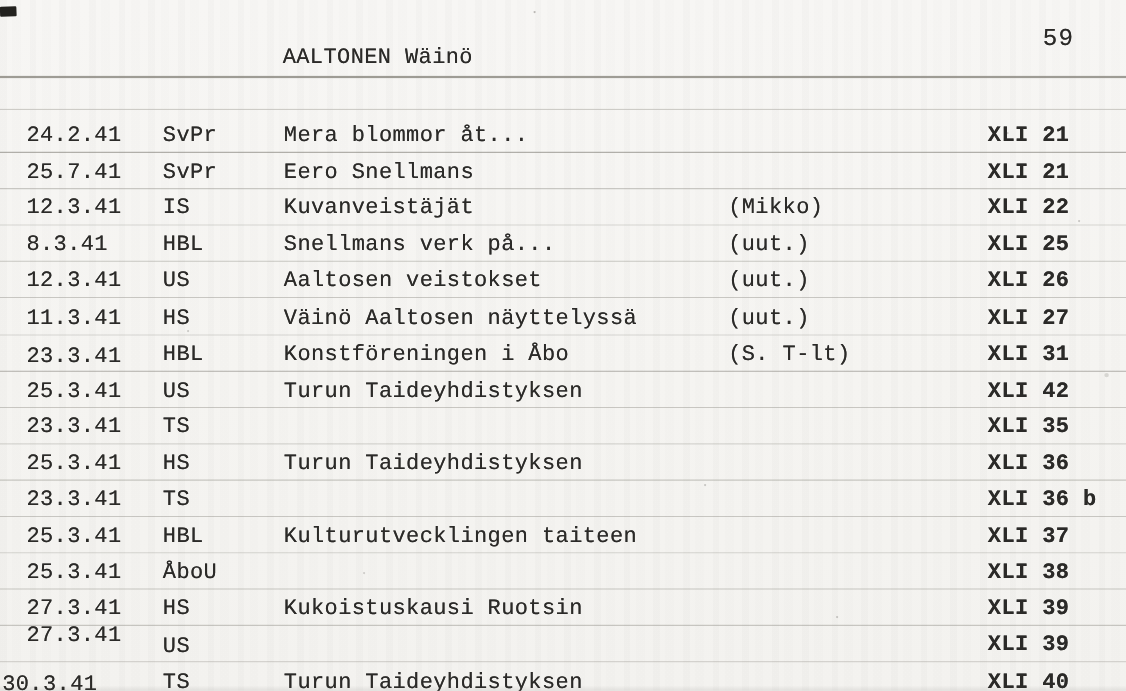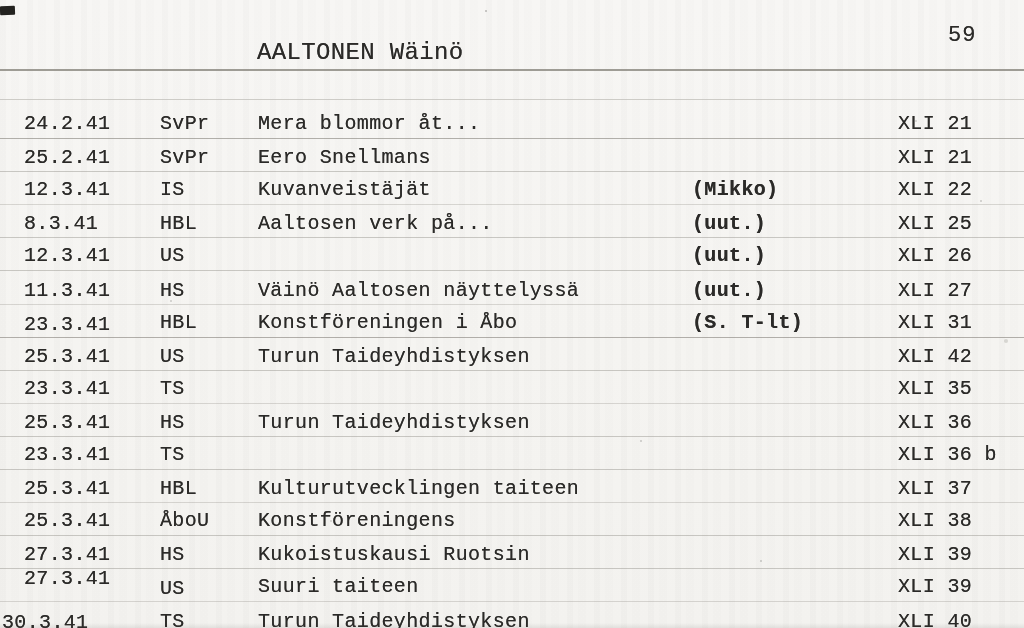--- a/index.html
+++ b/index.html
@@ -23,21 +23,21 @@
     position:absolute;left:0;top:6px;width:15px;height:9px;
     background:#23221f;transform:rotate(-2deg);border-radius:1px;
   }
   .page-number{
     position:absolute;left:948px;top:25px;
     font-size:22px;line-height:22px;letter-spacing:1px;
     text-shadow:0 0 .6px rgba(30,30,28,.65);
   }
   .header-title{
     position:absolute;left:257px;top:43px;
-    font-size:24px;line-height:20px;letter-spacing:.35px;
+    font-size:20px;line-height:20px;letter-spacing:.35px;
     text-shadow:0 0 .6px rgba(30,30,28,.7);
     white-space:pre;
   }
   .rule-main{
     position:absolute;left:0;top:69px;width:1024px;height:2px;
     background:#8e8c84;opacity:.85;
   }
   .rule-secondary{
     position:absolute;left:0;top:99px;width:1024px;height:1px;
     background:#b3b1aa;opacity:.6;
@@ -50,24 +50,24 @@
     border-bottom:1px solid rgba(133,130,122,.40);
   }
   .row:nth-child(3n){border-bottom-color:rgba(133,130,122,.28);}
   .row:nth-child(1),.row:nth-child(7),.row:nth-child(16){border-bottom-color:rgba(120,117,109,.55);}
   .cell{
     position:absolute;bottom:3px;white-space:pre;
     font-size:20px;line-height:23px;letter-spacing:.35px;
     text-shadow:0 0 .6px rgba(30,30,28,.7);
   }
   .c-date{left:24px;}
-  .c-source{left:160px;}
+  .c-source{left:148px;}
   .c-title{left:258px;text-align:center;}
-  .c-note{left:692px;font-weight:bold;}
-  .c-ref{left:898px;}
+  .c-note{left:662px;}
+  .c-ref{left:898px;font-weight:bold;}
   .row:nth-child(2n) .cell{transform:translateY(.5px);}
   .row:nth-child(7) .c-date{transform:translateY(2px);}
   .row:nth-child(15) .c-date{transform:translateY(-8px);}
   .row:nth-child(15) .c-source{transform:translateY(2px);}
   .row:nth-child(16) .c-date{left:2px;transform:translateY(2px);}
   .specks{position:absolute;left:485px;top:10px;width:2px;height:2px;
     background:rgba(95,93,88,.4);border-radius:50%;
     box-shadow:495px 190px 0 rgba(95,93,88,.3),
                520px 330px 0 1px rgba(110,108,102,.22),
                155px 430px 0 rgba(95,93,88,.3),
@@ -93,43 +93,44 @@
 
   <div class="entries">
       <div class="row">
     <span class="cell c-date">24.2.41</span>
     <span class="cell c-source">SvPr</span>
     <span class="cell c-title">Mera blommor åt...</span>
     <span class="cell c-note"></span>
     <span class="cell c-ref">XLI 21</span>
   </div>
       <div class="row">
-    <span class="cell c-date">25.2.41</span>
+    <span class="cell c-date">25.7.41</span>
     <span class="cell c-source">SvPr</span>
     <span class="cell c-title">Eero Snellmans</span>
     <span class="cell c-note"></span>
     <span class="cell c-ref">XLI 21</span>
   </div>
       <div class="row">
     <span class="cell c-date">12.3.41</span>
     <span class="cell c-source">IS</span>
     <span class="cell c-title">Kuvanveistäjät</span>
     <span class="cell c-note">(Mikko)</span>
     <span class="cell c-ref">XLI 22</span>
   </div>
       <div class="row">
     <span class="cell c-date">8.3.41</span>
     <span class="cell c-source">HBL</span>
-    <span class="cell c-title">Aaltosen verk på...</span>
+    <span class="cell c-title">Snellmans verk på...</span>
     <span class="cell c-note">(uut.)</span>
     <span class="cell c-ref">XLI 25</span>
   </div>
       <div class="row">
     <span class="cell c-date">12.3.41</span>
     <span class="cell c-source">US</span>
+    <span class="cell c-title">Aaltosen veistokset</span>
     <span class="cell c-note">(uut.)</span>
     <span class="cell c-ref">XLI 26</span>
   </div>
       <div class="row">
     <span class="cell c-date">11.3.41</span>
     <span class="cell c-source">HS</span>
     <span class="cell c-title">Väinö Aaltosen näyttelyssä</span>
     <span class="cell c-note">(uut.)</span>
     <span class="cell c-ref">XLI 27</span>
   </div>
@@ -169,35 +170,33 @@
       <div class="row">
     <span class="cell c-date">25.3.41</span>
     <span class="cell c-source">HBL</span>
     <span class="cell c-title">Kulturutvecklingen taiteen</span>
     <span class="cell c-note"></span>
     <span class="cell c-ref">XLI 37</span>
   </div>
       <div class="row">
     <span class="cell c-date">25.3.41</span>
     <span class="cell c-source">ÅboU</span>
-    <span class="cell c-title">Konstföreningens</span>
     <span class="cell c-note"></span>
     <span class="cell c-ref">XLI 38</span>
   </div>
       <div class="row">
     <span class="cell c-date">27.3.41</span>
     <span class="cell c-source">HS</span>
     <span class="cell c-title">Kukoistuskausi Ruotsin</span>
     <span class="cell c-note"></span>
     <span class="cell c-ref">XLI 39</span>
   </div>
       <div class="row">
     <span class="cell c-date">27.3.41</span>
     <span class="cell c-source">US</span>
-    <span class="cell c-title">Suuri taiteen</span>
     <span class="cell c-note"></span>
     <span class="cell c-ref">XLI 39</span>
   </div>
       <div class="row">
     <span class="cell c-date">30.3.41</span>
     <span class="cell c-source">TS</span>
     <span class="cell c-title">Turun Taideyhdistyksen</span>
     <span class="cell c-note"></span>
     <span class="cell c-ref">XLI 40</span>
   </div>

